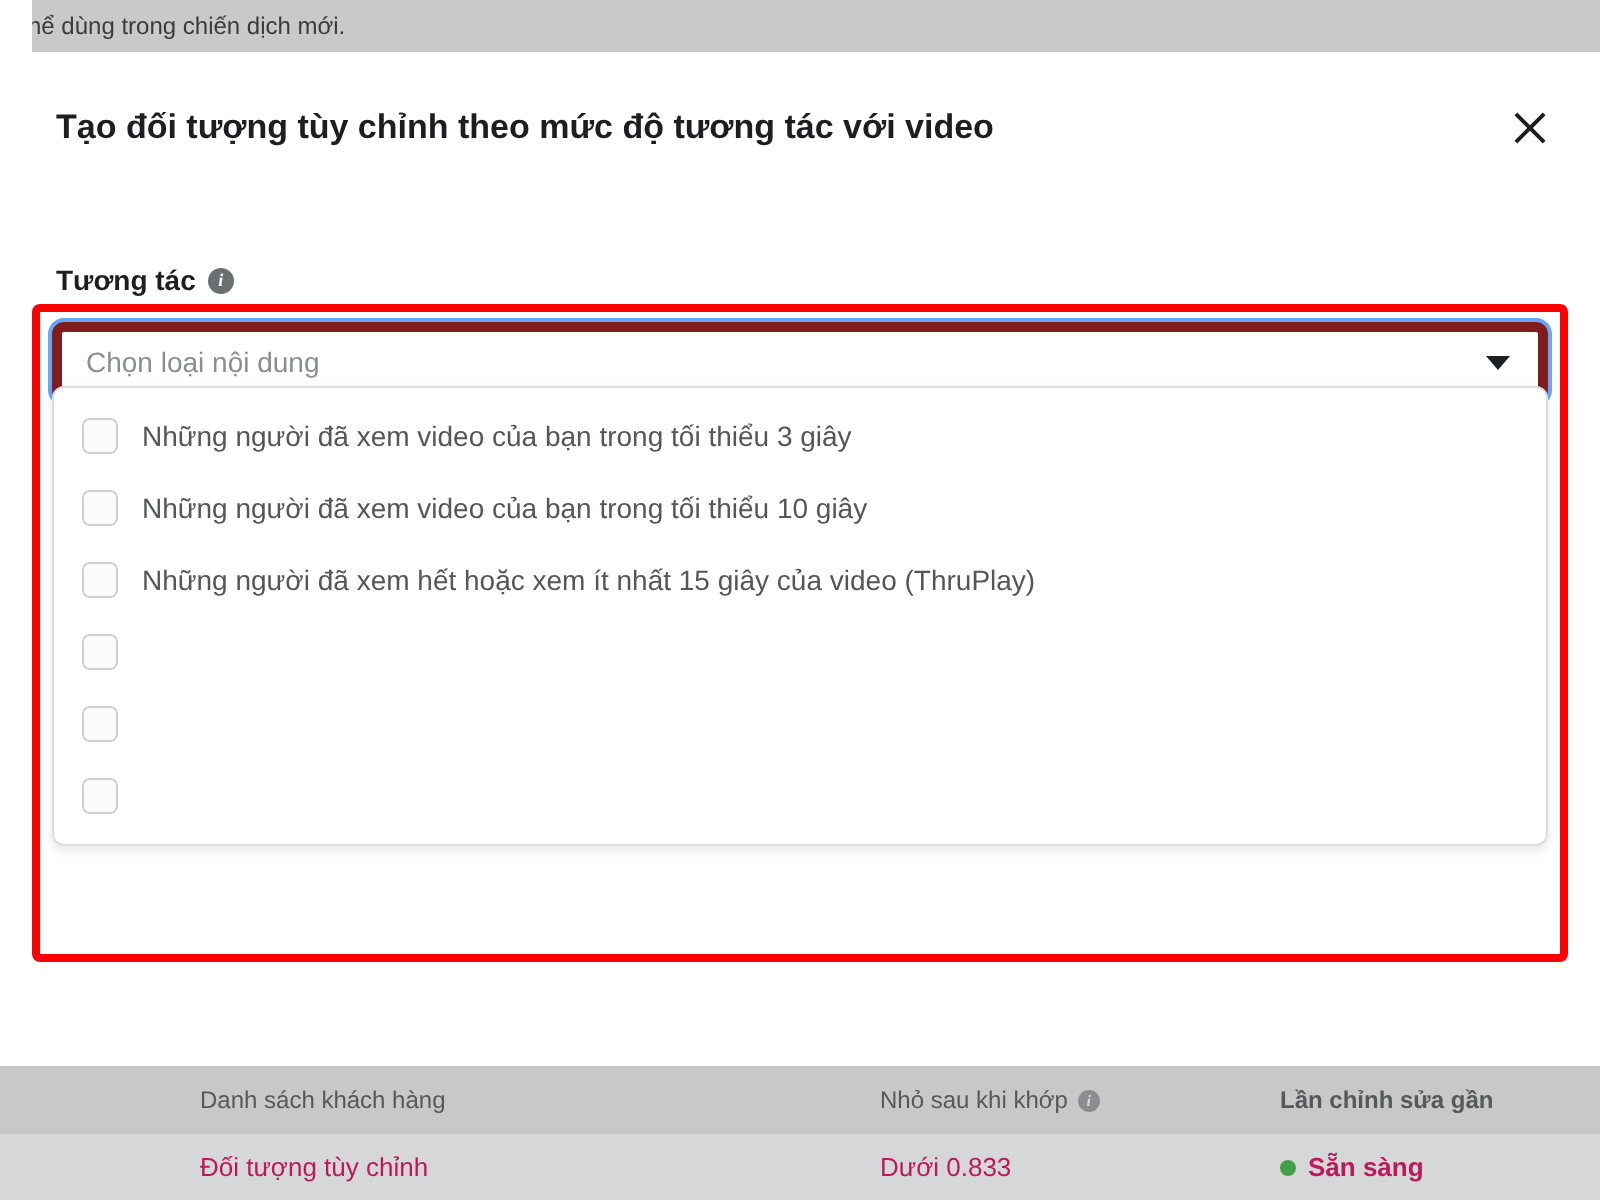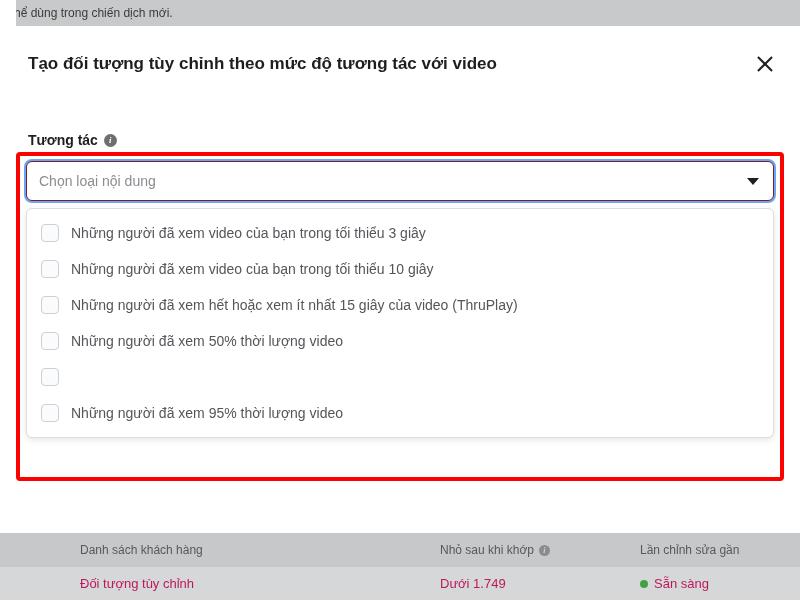--- a/index.html
+++ b/index.html
@@ -60,38 +60,38 @@
     width: 768px; height: 329px;
     border: 4px solid #ff0000;
     border-radius: 4px;
   }
 
   .select-bar {
     position: absolute;
     left: 26px; top: 135px;
     width: 748px; height: 40px;
     background: #fff;
-    border: 1px solid #7f1d1d;
+    border: 5px solid #7f1d1d;
     border-radius: 6px;
     display: flex; align-items: center; justify-content: space-between;
     padding: 0 14px 0 12px;
     box-shadow: 0 0 0 2px rgba(24,119,242,0.65);
     color: #8a8d91; font-size: 14px;
     cursor: pointer;
   }
   .caret-down {
     width: 0; height: 0;
     border-left: 6px solid transparent;
     border-right: 6px solid transparent;
     border-top: 7px solid #1c1e21;
   }
 
   .dropdown-panel {
     position: absolute;
-    left: 26px; top: 182px;
+    left: 26px; top: 167px;
     width: 748px;
     background: #fff;
     border: 1px solid #dcdde1;
     border-radius: 6px;
     box-shadow: 0 2px 6px rgba(0,0,0,0.10);
     padding: 6px 0 6px 0;
   }
   .opt {
     display: flex; align-items: center; gap: 12px;
     padding: 9px 14px;
@@ -138,23 +138,23 @@
   .bg-table-head {
     height: 34px;
     display: flex; align-items: center;
     font-size: 12px; color: #56595c;
   }
   .bg-table-row {
     height: 33px; background: #d6d7d8;
     display: flex; align-items: center;
     font-size: 13px; color: #be185d;
   }
-  .col-a { width: 380px; padding-left: 80px; }
+  .col-a { width: 380px; padding-left: 100px; }
   .col-b { width: 250px; padding-left: 60px; display:flex; align-items:center; gap:5px;}
-  .col-c { width: 170px; padding-left: 10px; display:flex; align-items:center; gap:6px;}
+  .col-c { width: 170px; padding-left: 10px; display:flex; align-items:center; gap:6px;font-weight:bold;}
   .status-dot {
     width: 8px; height: 8px; border-radius: 50%; background: #43a047;
   }
   .info-icon-sm {
     display:inline-flex; align-items:center; justify-content:center;
     width:11px; height:11px; border-radius:50%;
     background:#8a8d8f; color:#d6d7d8; font-size:8px; font-style:italic; font-family:Georgia,serif; font-weight:700;
   }
 </style>
 </head>
@@ -191,28 +191,26 @@
     <div class="opt">
       <span class="chk"></span>
       <span>Những người đã xem video của bạn trong tối thiểu 10 giây</span>
     </div>
     <div class="opt">
       <span class="chk"></span>
       <span>Những người đã xem hết hoặc xem ít nhất 15 giây của video (ThruPlay)</span>
     </div>
     <div class="opt">
       <span class="chk"></span>
-      <span>Những người đã xem 50% thời lượng video</span>
-    </div>
-    <div class="opt">
-      <span class="chk"></span>
-    </div>
-    <div class="opt">
-      <span class="chk"></span>
-      <span>Những người đã xem 95% thời lượng video</span>
+    </div>
+    <div class="opt">
+      <span class="chk"></span>
+    </div>
+    <div class="opt">
+      <span class="chk"></span>
     </div>
   </div>
 
   <div class="modal-footer">
     <div class="help-circle">
       <span>?</span>
     </div>
     <div class="footer-right">
       <button class="btn btn-secondary">
         <span>Quay lại</span>
@@ -226,19 +224,19 @@
   <div class="bg-table-head">
     <div class="col-a">Danh sách khách hàng</div>
     <div class="col-b">
       <span>Nhỏ sau khi khớp</span>
       <span class="info-icon-sm">i</span>
     </div>
     <div class="col-c">Lần chỉnh sửa gần</div>
   </div>
   <div class="bg-table-row">
     <div class="col-a" style="font-weight:400;">Đối tượng tùy chỉnh</div>
-    <div class="col-b">Dưới 1.749</div>
+    <div class="col-b">Dưới 0.833</div>
     <div class="col-c">
       <span class="status-dot"></span>
       <span>Sẵn sàng</span>
     </div>
   </div>
 </div>
 
 </body></html>

